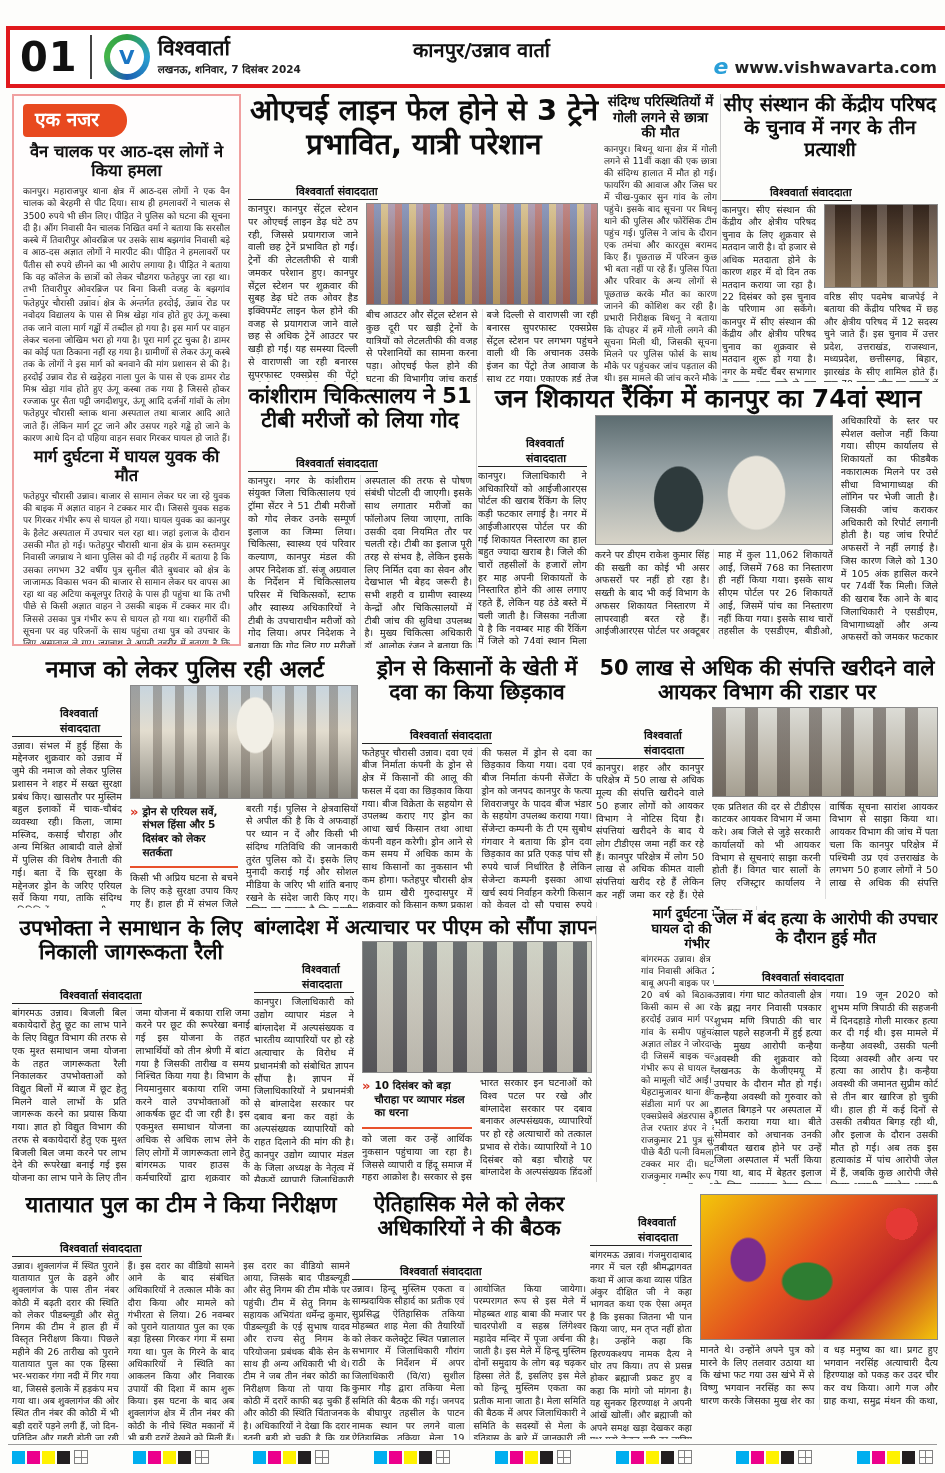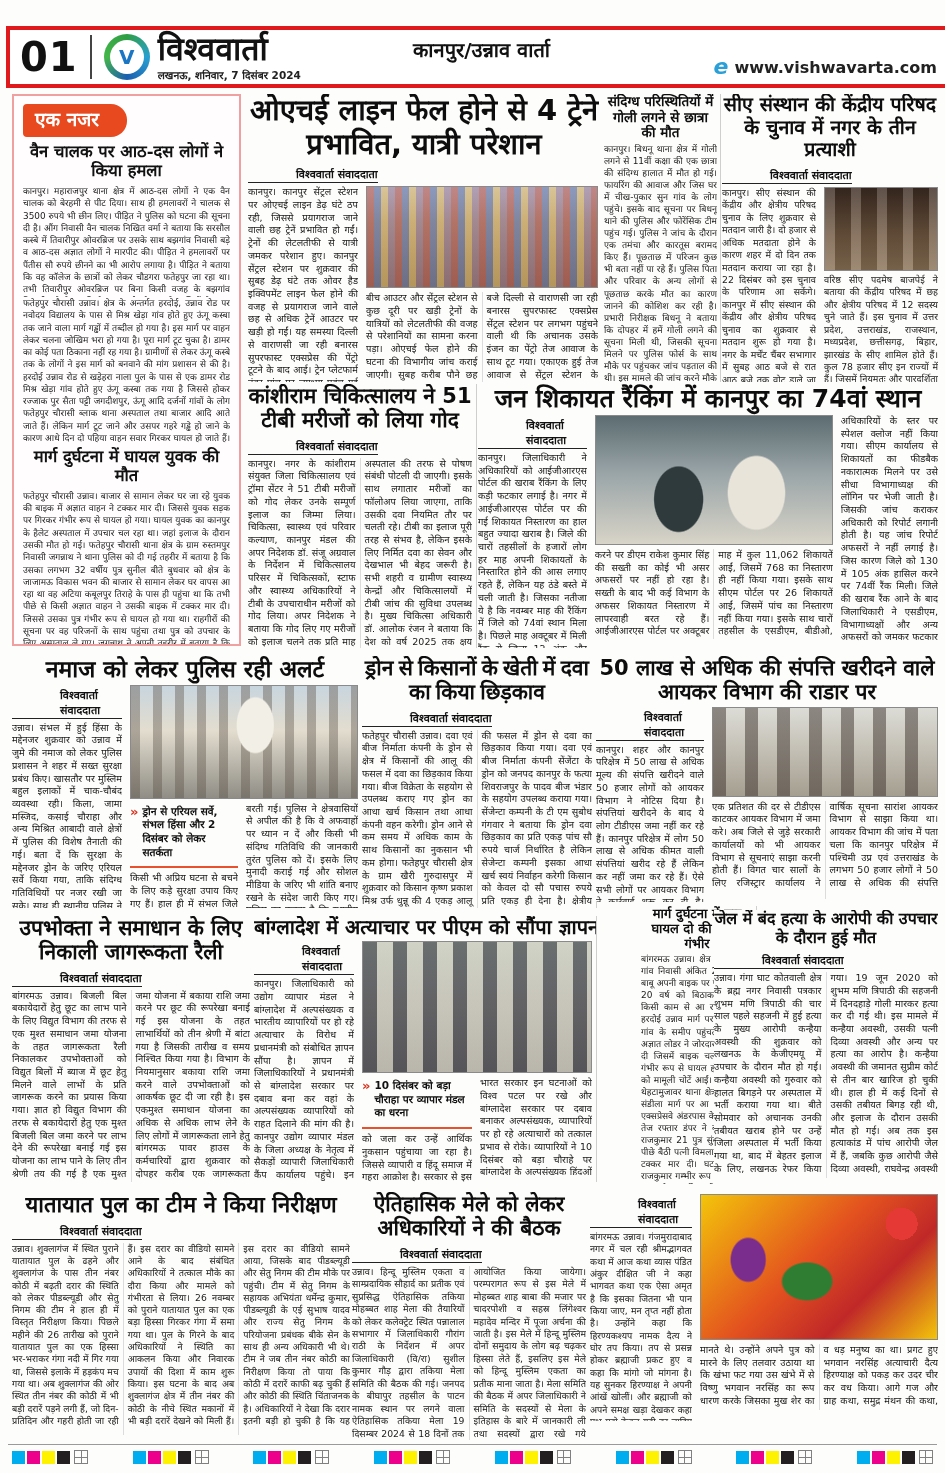--- a/index.html
+++ b/index.html
@@ -8,31 +8,31 @@
   
   .masthead-bar{position:absolute;left:6px;top:26px;width:923px;height:54px;border:4px solid #e0191c;
         background:#fff;display:flex;align-items:center;padding:0 10px;}
   .pageno{font-size:40px;font-weight:bold;letter-spacing:1px;line-height:1;}
   .mast-div{width:2px;height:44px;background:#444;margin:0 12px;}
   .logo{width:46px;height:46px;border-radius:50%;
         background:conic-gradient(#2f9e44,#29a0d0,#1b5fb0,#45b649,#2f9e44);
         display:flex;align-items:center;justify-content:center;margin-right:8px;flex:0 0 auto;}
   .logo-inner{width:34px;height:34px;border-radius:50%;background:#fff;display:flex;align-items:center;
         justify-content:center;font-weight:bold;font-size:20px;color:#1b76c4;}
-  .mast-title{font-size:32px;font-weight:bold;line-height:1;}
+  .mast-title{font-size:21px;font-weight:bold;line-height:1;}
   .mast-sub{font-size:10.5px;font-weight:bold;margin-top:3px;color:#222;}
   .section-title{position:absolute;left:50%;transform:translateX(-50%);top:6px;font-size:20px;font-weight:bold;}
   .website{position:absolute;right:16px;bottom:6px;display:flex;align-items:center;gap:6px;
         font-size:16px;font-weight:bold;color:#222;}
   .ie-icon{color:#2a9fd8;font-size:22px;font-weight:bold;font-style:italic;line-height:1;}
   
   .art{position:absolute;overflow:hidden;background:#fdfdfb;}
   .art .hl{margin:0 0 2px;text-align:center;font-weight:bold;color:#0d0d0d;line-height:1.16;}
   .byline{font-size:11px;font-weight:bold;border-bottom:1.5px solid #222;display:inline-block;
-        padding-bottom:1px;margin:2px 0 3px;padding-left:48px;}
+        padding-bottom:1px;margin:20px 0 3px;padding-left:48px;}
   .btxt{font-size:9.5px;line-height:1.34;text-align:justify;color:#1b1b1b;}
   .cols2{column-count:2;column-gap:9px;column-rule:1px solid #dcdcdc;}
   .cols3{column-count:3;column-gap:9px;column-rule:1px solid #dcdcdc;}
   .flexrow{display:flex;gap:8px;}
   .photo{border:1px solid #8a8a8a;box-sizing:border-box;}
   .caption{font-weight:bold;font-size:10.5px;line-height:1.3;border-bottom:2.5px solid #e8512b;
         padding:2px 0 7px;margin-bottom:4px;display:flex;gap:4px;align-items:flex-start;}
   .cap-mark{color:#d8311c;font-size:13px;line-height:1;}
   .rborder{border-right:1px solid #cfcfcf;}
   
@@ -104,21 +104,21 @@
   <section class="eknazar">
     <div class="ek-pill">एक नजर</div>
     <div class="ek-h">वैन चालक पर आठ-दस लोगों ने किया हमला</div>
     <div class="ek-b ek-b1">कानपुर। महाराजपुर थाना क्षेत्र में आठ-दस लोगों ने एक वैन चालक को बेरहमी से पीट दिया। साथ ही हमलावरों ने चालक से 3500 रुपये भी छीन लिए। पीड़ित ने पुलिस को घटना की सूचना दी है। औंग निवासी वैन चालक निखित वर्मा ने बताया कि सरसौल कस्बे में तिवारीपुर ओवरब्रिज पर उसके साथ बझगांव निवासी बड़े व आठ-दस अज्ञात लोगों ने मारपीट की। पीड़ित ने हमलावरों पर पैंतीस सौ रुपये छीनने का भी आरोप लगाया है। पीड़ित ने बताया कि वह कॉलेज के छात्रों को लेकर चौडगरा फतेहपुर जा रहा था। तभी तिवारीपुर ओवरब्रिज पर बिना किसी वजह के बझगांव निवासी बड़े ने उसकी वैन रुकवाई और अपने साथियों के साथ मिलकर उसे लात घुसों से बुरी तरह पीट दिया। साथ ही उन लोगों ने वैन की सर्विस कराने के लिए रखे पैंतीस सौ रुपये भी छीन लिए। पीड़ित ने पुलिस को सूचना दी है।</div>
     <div class="ek-b ek-b2">फतेहपुर चौरासी उन्नाव। क्षेत्र के अन्तर्गत हरदोई, उन्नाव रोड पर नवोदय विद्यालय के पास से मिश्र खेड़ा गांव होते हुए ऊंगू कस्बा तक जाने वाला मार्ग गड्ढों में तब्दील हो गया है। इस मार्ग पर वाहन लेकर चलना जोखिम भरा हो गया है। पूरा मार्ग टूट चुका है। डामर का कोई पता ठिकाना नहीं रह गया है। ग्रामीणों से लेकर ऊंगू कस्बे तक के लोगों ने इस मार्ग को बनवाने की मांग प्रशासन से की है। हरदोई उन्नाव रोड से खड़ेहरा नाला पुल के पास से एक डामर रोड मिश्र खेड़ा गांव होते हुए ऊंगू कस्बा तक गया है जिससे होकर रज्जाक पुर सैता पट्टी जगदीशपुर, ऊंगू आदि दर्जनों गांवों के लोग फतेहपुर चौरासी ब्लाक थाना अस्पताल तथा बाजार आदि आते जाते हैं। लेकिन मार्ग टूट जाने और उसपर गहरे गड्ढे हो जाने के कारण आधे दिन दो पहिया वाहन सवार गिरकर घायल हो जाते हैं। मार्ग टूटा होने के कारण लोगों को चार किमी की दूरी हुलासी कुआं होते हुए लगभग दस किमी की दूरी तय करनी पड़ती है।</div>
     <div class="ek-h">मार्ग दुर्घटना में घायल युवक की मौत</div>
     <div class="ek-b ek-b3">फतेहपुर चौरासी उन्नाव। बाजार से सामान लेकर घर जा रहे युवक की बाइक में अज्ञात वाहन ने टक्कर मार दी। जिससे युवक सड़क पर गिरकर गंभीर रूप से घायल हो गया। घायल युवक का कानपुर के हैलेट अस्पताल में उपचार चल रहा था। जहां इलाज के दौरान उसकी मौत हो गई। फतेहपुर चौरासी थाना क्षेत्र के ग्राम रुस्तमपुर निवासी जगन्नाथ ने थाना पुलिस को दी गई तहरीर में बताया है कि उसका लगभग 32 वर्षीय पुत्र सुनील बीते बुधवार को क्षेत्र के जाजामऊ विकास भवन की बाजार से सामान लेकर घर वापस आ रहा था वह अटिया कबूलपुर तिराहे के पास ही पहुंचा था कि तभी पीछे से किसी अज्ञात वाहन ने उसकी बाइक में टक्कर मार दी। जिससे उसका पुत्र गंभीर रूप से घायल हो गया था। राहगीरों की सूचना पर वह परिजनों के साथ पहुंचा तथा पुत्र को उपचार के लिए अस्पताल ले गए। जगन्नाथ ने अपनी तहरीर में बताया है कि सुनील का कानपुर के हैलेट अस्पताल में उपचार चल रहा था। जहां शुक्रवार को भोर पहर उपचार के दौरान उसकी मौत हो गई। सुनील की मौत की खबर मिलते ही घर में कोहराम मच गया। पिता की सूचना पर थाना पुलिस ने विधिक कार्यवाही करते हुए शव को पोस्टमार्टम के लिए भेजा है। प्रभारी निरीक्षक ज्ञानेंद्र कुमार ने बताया कि पिता की तहरीर पर मामला दर्ज कर लिया गया है शव को पोस्टमार्टम के लिए भेजा जा रहा है।</div>
   </section>
 
   <article class="art rborder" style="left:248px;top:94px;width:352px;height:288px;padding-right:4px;">
-    <h2 class="hl" style="font-size:29px;">ओएचई लाइन फेल होने से 4 ट्रेने प्रभावित, यात्री परेशान</h2>
+    <h2 class="hl" style="font-size:29px;">ओएचई लाइन फेल होने से 3 ट्रेने प्रभावित, यात्री परेशान</h2>
     <span class="byline">विश्ववार्ता संवाददाता</span>
     <div class="flexrow">
       <div class="btxt" style="width:110px;height:196px;overflow:hidden;">कानपुर। कानपुर सेंट्रल स्टेशन पर ओएचई लाइन डेढ़ घंटे ठप रही, जिससे प्रयागराज जाने वाली छह ट्रेनें प्रभावित हो गईं। ट्रेनों की लेटलतीफी से यात्री जमकर परेशान हुए। कानपुर सेंट्रल स्टेशन पर शुक्रवार की सुबह डेढ़ घंटे तक ओवर हैड इक्विपमेंट लाइन फेल होने की वजह से प्रयागराज जाने वाले छह से अधिक ट्रेनें आउटर पर खड़ी हो गईं। यह समस्या दिल्ली से वाराणसी जा रही बनारस सुपरफास्ट एक्सप्रेस की पेंट्रो टूटने के बाद आई। ट्रेन प्लेटफार्म नंबर पांच पर लगभग पहुंच गई थी। रेलवे की तकनीकी टीम और टावर वैगन ने मशक्कत कर लाइन दुरुस्त कराई। दूसरे पेंट्रो से जोड़कर बनारस सुपरफास्ट एक्सप्रेस को रवाना किया गया। इस</div>
       <div style="width:232px;">
         <div class="photo ph-station" style="width:232px;height:102px;"></div>
         <div class="btxt cols2" style="margin-top:4px;height:90px;overflow:hidden;">बीच आउटर और सेंट्रल स्टेशन से कुछ दूरी पर खड़ी ट्रेनों के यात्रियों को लेटलतीफी की वजह से परेशानियों का सामना करना पड़ा। ओएचई फेल होने की घटना की विभागीय जांच कराई जाएगी। सुबह करीब पौने छह बजे दिल्ली से वाराणसी जा रही बनारस सुपरफास्ट एक्सप्रेस सेंट्रल स्टेशन पर लगभग पहुंचने वाली थी कि अचानक उसके इंजन का पेंट्रो तेज आवाज के साथ टूट गया। एकाएक हुई तेज आवाज से सेंट्रल स्टेशन के कर्मचारी, आरपीएफ व जीआरपी स्टाफ बाहर निकल आया। रेलवे अधिकारियों के मुताबिक पेंट्रो टूटने से ओएचई में खराबी आ गई और पूरी लाइन ही ट्रिप हो गई। यह खराबई</div>
       </div>
     </div>
   </article>
 
@@ -166,32 +166,32 @@
       <div style="width:110px;">
         <span class="byline">विश्ववार्ता संवाददाता</span>
         <div class="btxt" style="height:196px;overflow:hidden;">उन्नाव। संभल में हुई हिंसा के मद्देनजर शुक्रवार को उन्नाव में जुमे की नमाज को लेकर पुलिस प्रशासन ने शहर में सख्त सुरक्षा प्रबंध किए। खासतौर पर मुस्लिम बहुल इलाकों में चाक-चौबंद व्यवस्था रही। किला, जामा मस्जिद, कसाई चौराहा और अन्य मिश्रित आबादी वाले क्षेत्रों में पुलिस की विशेष तैनाती की गई। बता दें कि सुरक्षा के मद्देनजर ड्रोन के जरिए एरियल सर्वे किया गया, ताकि संदिग्ध गतिविधियों पर नजर रखी जा सके। साथ ही स्थानीय पुलिस ने पैदल गश्त कर इलाके की स्थिति का जायजा लिया। एसपी दीपक भूकर, एएसपी अखिलेश सिंह और सीओ सोनम सिंह ने देर रात तक इलाके में गश्त करते हुए व्यवस्थाओं का निरीक्षण किया। एसपी दीपक भूकर ने कहा, हमने यह सुनिश्चित किया है कि नमाज शांतिपूर्ण तरीके से संपन्न हो।</div>
       </div>
       <div style="width:228px;">
         <div class="photo ph-mosque" style="width:228px;height:114px;"></div>
         <div class="flexrow" style="margin-top:4px;">
           <div style="width:108px;">
             <div class="caption">
               <span class="cap-mark">»</span>
-              <span>ड्रोन से एरियल सर्वे, संभल हिंसा और 2 दिसंबर को लेकर सतर्कता</span>
+              <span>ड्रोन से एरियल सर्वे, संभल हिंसा और 5 दिसंबर को लेकर सतर्कता</span>
             </div>
             <div class="btxt" style="height:54px;overflow:hidden;">किसी भी अप्रिय घटना से बचने के लिए कड़े सुरक्षा उपाय किए गए हैं। हाल ही में संभल जिले में हुई घटना को ध्यान में रखते हुए उन्नाव में अतिरिक्त सतर्कता</div>
           </div>
           <div class="btxt" style="width:112px;height:118px;overflow:hidden;">बरती गई। पुलिस ने क्षेत्रवासियों से अपील की है कि वे अफवाहों पर ध्यान न दें और किसी भी संदिग्ध गतिविधि की जानकारी तुरंत पुलिस को दें। इसके लिए मुनादी कराई गई और सोशल मीडिया के जरिए भी शांति बनाए रखने के संदेश जारी किए गए। पुलिस का कहना है कि स्थानीय समुदाय का सहयोग इन सुरक्षा प्रयासों को सफल बनाएगा।</div>
         </div>
       </div>
     </div>
   </article>
 
   <article class="art rborder" style="left:362px;top:656px;width:230px;height:252px;padding-right:4px;">
-    <h2 class="hl" style="font-size:21px;font-family:Liberation Serif, serif;">ड्रोन से किसानों के खेती में  दवा का किया छिड़काव</h2>
+    <h2 class="hl" style="font-size:21px;">ड्रोन से किसानों के खेती में  दवा का किया छिड़काव</h2>
     <span class="byline">विश्ववार्ता संवाददाता</span>
     <div class="btxt cols2" style="height:182px;overflow:hidden;">फतेहपुर चौरासी उन्नाव। दवा एवं बीज निर्माता कंपनी के ड्रोन से क्षेत्र में किसानों की आलू की फसल में दवा का छिड़काव किया गया। बीज विक्रेता के सहयोग से उपलब्ध कराए गए ड्रोन का आधा खर्च किसान तथा आधा कंपनी वहन करेगी। ड्रोन आने से कम समय में अधिक काम के साथ किसानों का नुकसान भी कम होगा। फतेहपुर चौरासी क्षेत्र के ग्राम खैरी गुरुदासपुर में शुक्रवार को किसान कृष्ण प्रकाश मिश्र उर्फ धुन्नू की 4 एकड़ आलू की फसल में ड्रोन से दवा का छिड़काव किया गया। दवा एवं बीज निर्माता कंपनी सेंजेंटा के ड्रोन को जनपद कानपुर के फत्या शिवराजपुर के पादव बीज भंडार के सहयोग उपलब्ध कराया गया। सेंजेन्टा कम्पनी के टी एम सुबोध गंगवार ने बताया कि ड्रोन दवा छिड़काव का प्रति एकड़ पांच सौ रुपये चार्ज निर्धारित है लेकिन सेजेन्टा कम्पनी इसका आधा खर्च स्वयं निर्वाहन करेगी किसान को केवल दो सौ पचास रुपये प्रति एकड़ ही देना है। क्षेत्रीय किसान कृष्ण प्रकाश मिश्र, श्याम जी धनेंद्र मोहित मिश्र, बबलू मिश्र आदि ने आलू की फसल में ड्रोन द्वारा दवा का छिड़काव कराया। किसानों ने बताया कि ड्रोन आने से भीषण सर्दी व कोहरे में किसानों की फसलों में दवा छिड़काव में होने वाली परेशानियों से बचाव होगा साथ ही कम समय में अधिक काम हो जाएगा तथा ड्रोन से दवा छिड़काव से पौधों का भी कम नुकसान होगा।</div>
   </article>
 
   <article class="art" style="left:596px;top:656px;width:342px;height:246px;">
     <h2 class="hl" style="font-size:21px;">50 लाख से अधिक की संपत्ति खरीदने वाले आयकर विभाग की राडार पर</h2>
     <div class="flexrow" style="margin-top:2px;">
       <div style="width:108px;">
         <span class="byline">विश्ववार्ता संवाददाता</span>
         <div class="btxt" style="height:172px;overflow:hidden;">कानपुर। शहर और कानपुर परिक्षेत्र में 50 लाख से अधिक मूल्य की संपत्ति खरीदने वाले 50 हजार लोगों को आयकर विभाग ने नोटिस दिया है। संपत्तियां खरीदने के बाद ये लोग टीडीएस जमा नहीं कर रहे हैं। कानपुर परिक्षेत्र में लोग 50 लाख से अधिक कीमत वाली संपत्तियां खरीद रहे हैं लेकिन कर नहीं जमा कर रहे हैं। ऐसे सभी लोगों पर आयकर विभाग ने कार्रवाई शुरू कर दी है। आयकर विभाग ने रजिस्ट्रार कार्यालय से मिले डाटा और विभाग में आई शिकायतों के बाद चयनित लोगों को नोटिस जारी किए गए। 50 लाख से अधिक की संपत्ति खरीदने पर खरीदार की यह जिम्मेदारी है कि वह विक्रेता को भुगतान करते समय</div>

